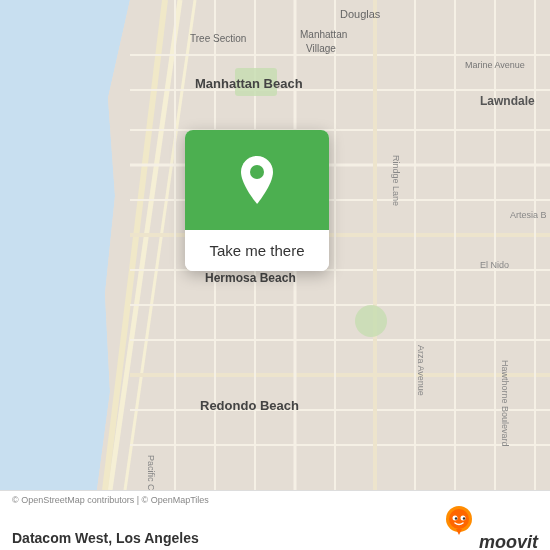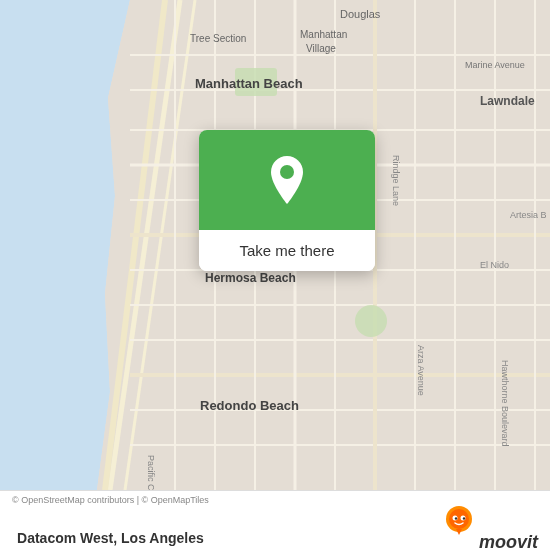--- a/index.html
+++ b/index.html
@@ -34,23 +34,23 @@
       top: 0;
       width: 130px;
       height: 100%;
       background: linear-gradient(to right, #c8dff0, #d4e8f5);
       clip-path: polygon(0 0, 100% 0, 80% 20%, 85% 40%, 75% 60%, 80% 80%, 70% 100%, 0 100%);
     }
 
     
     .popup-card {
       position: absolute;
-      left: 199px;
+      left: 185px;
       top: 130px;
-      width: 176px;
+      width: 144px;
       background: white;
       border-radius: 8px;
       box-shadow: 0 4px 15px rgba(0,0,0,0.25);
       overflow: hidden;
       z-index: 10;
     }
 
     .popup-green {
       background: #4CAF50;
       height: 100px;
@@ -81,21 +81,20 @@
       display: flex;
       align-items: center;
       padding: 0 12px;
       justify-content: space-between;
     }
 
     .bottom-left {
       display: flex;
       flex-direction: column;
       gap: 2px;
-      align-items: center;
     }
 
     .attribution {
       font-size: 9px;
       color: #888;
     }
 
     .location-name {
       font-size: 14px;
       font-weight: 600;

